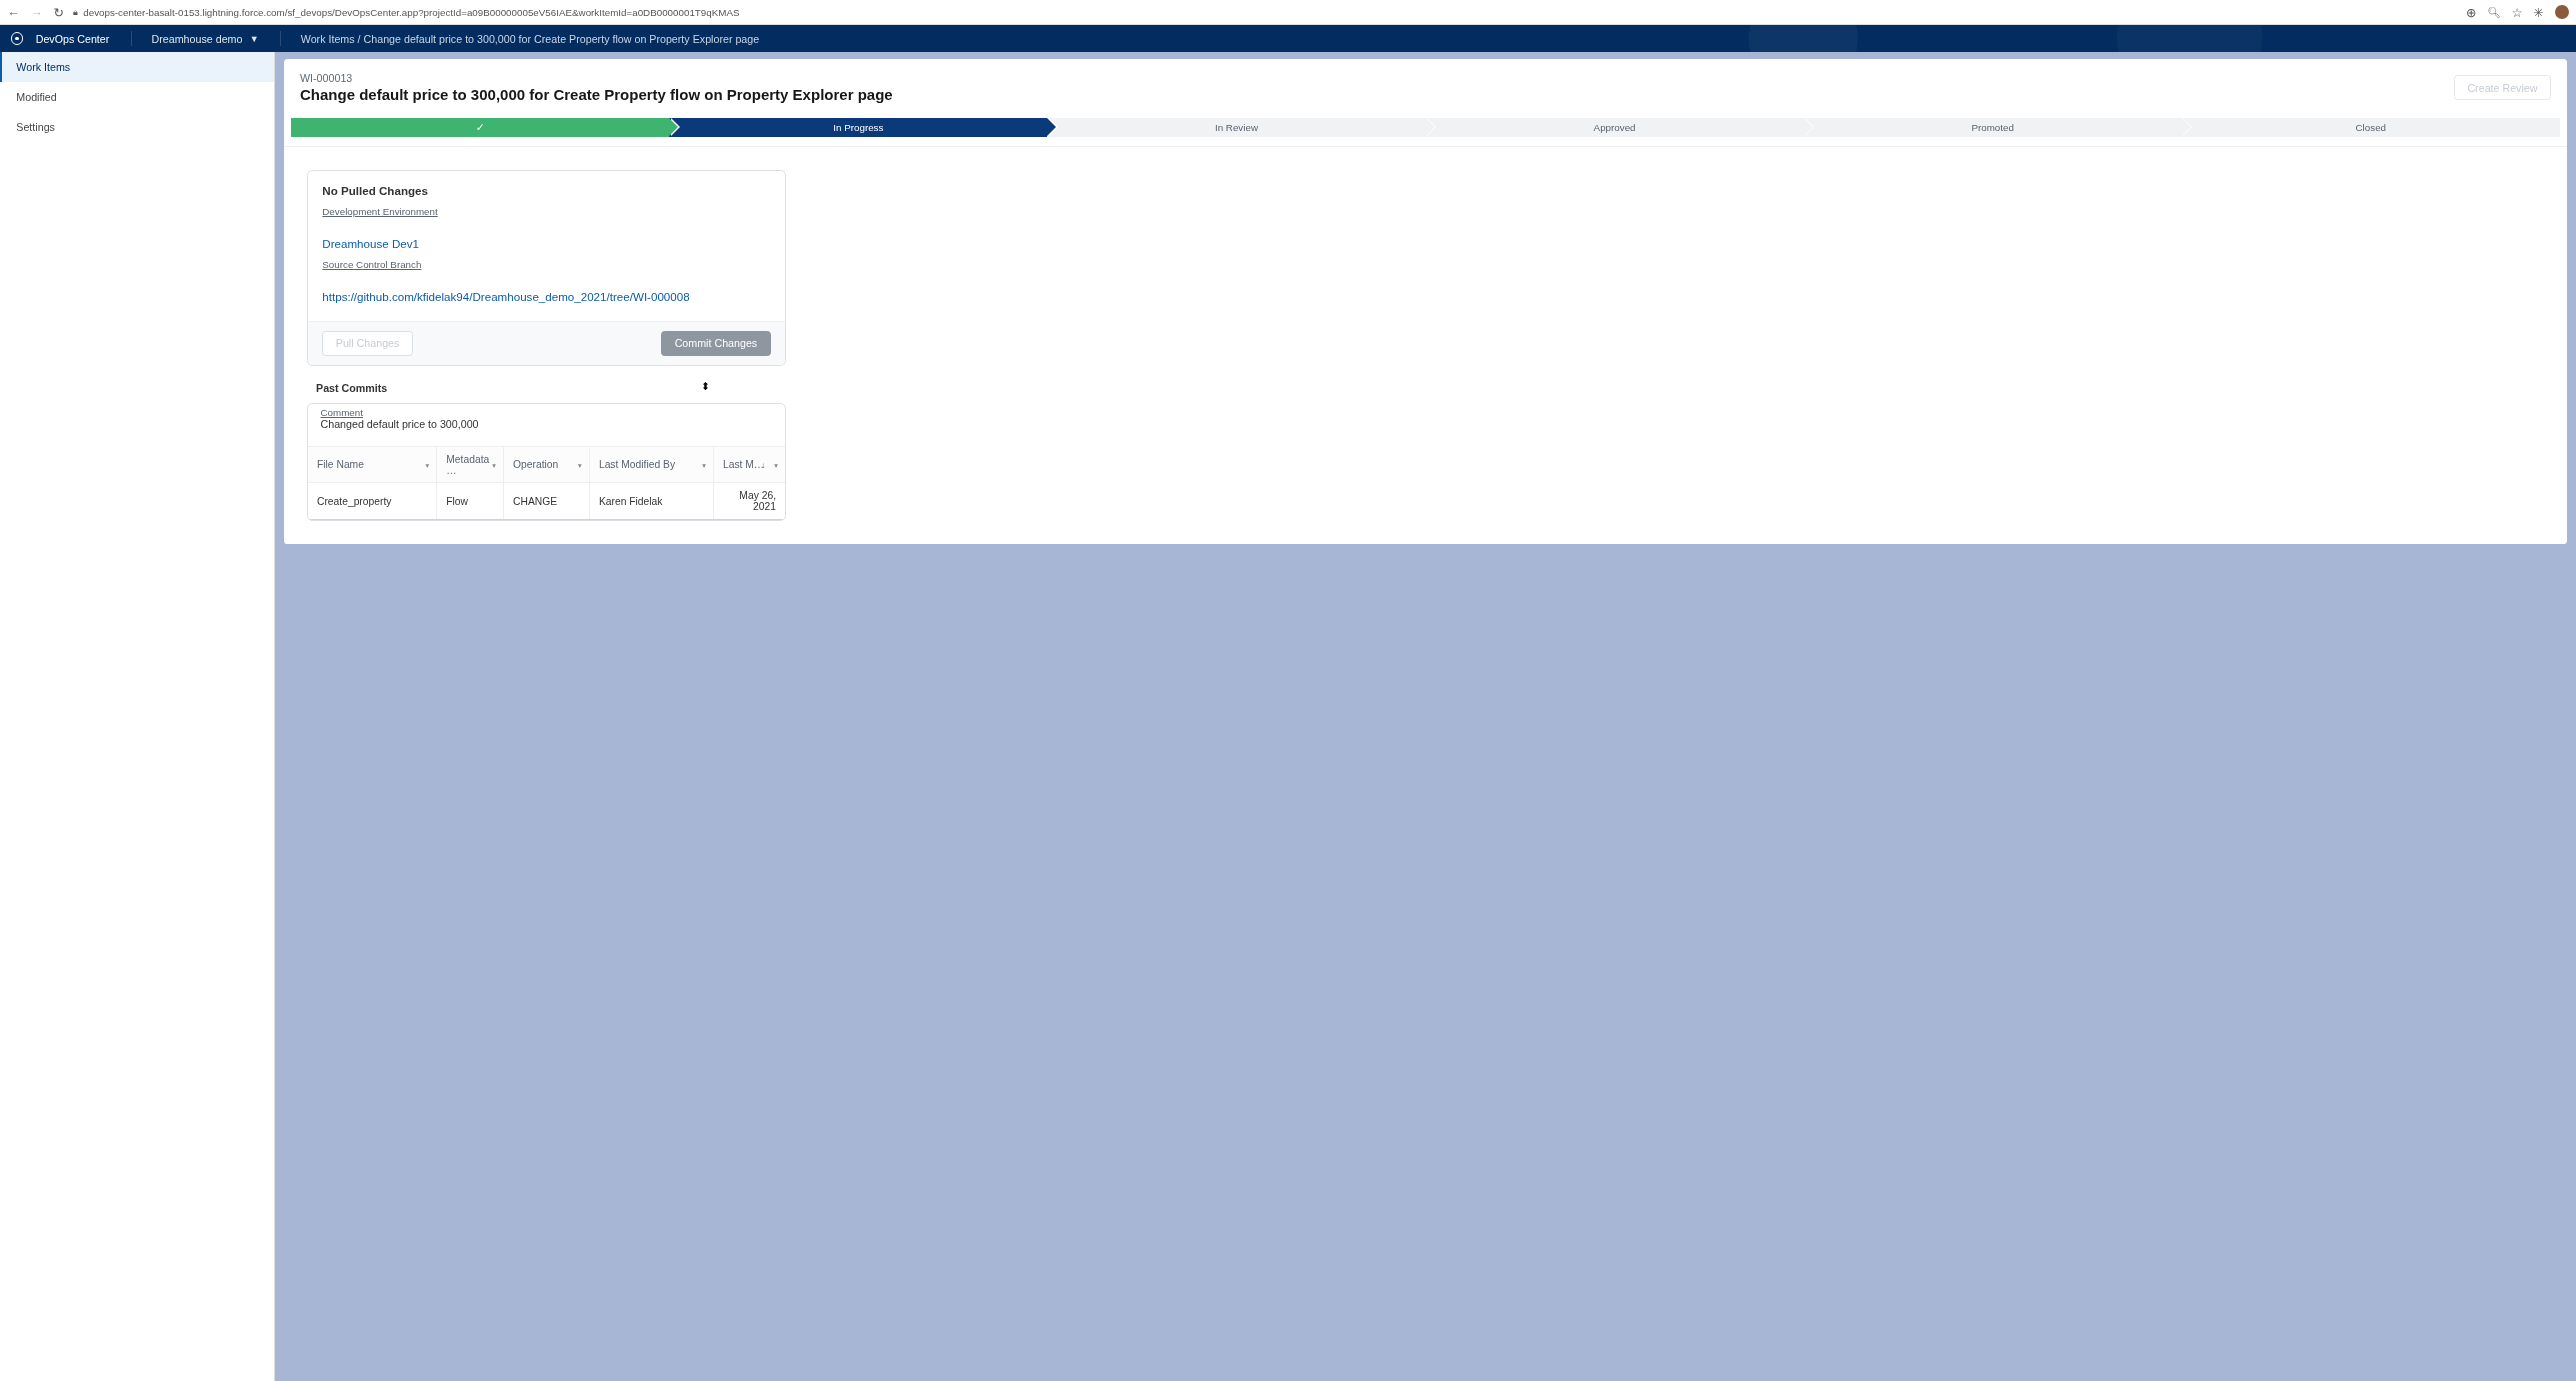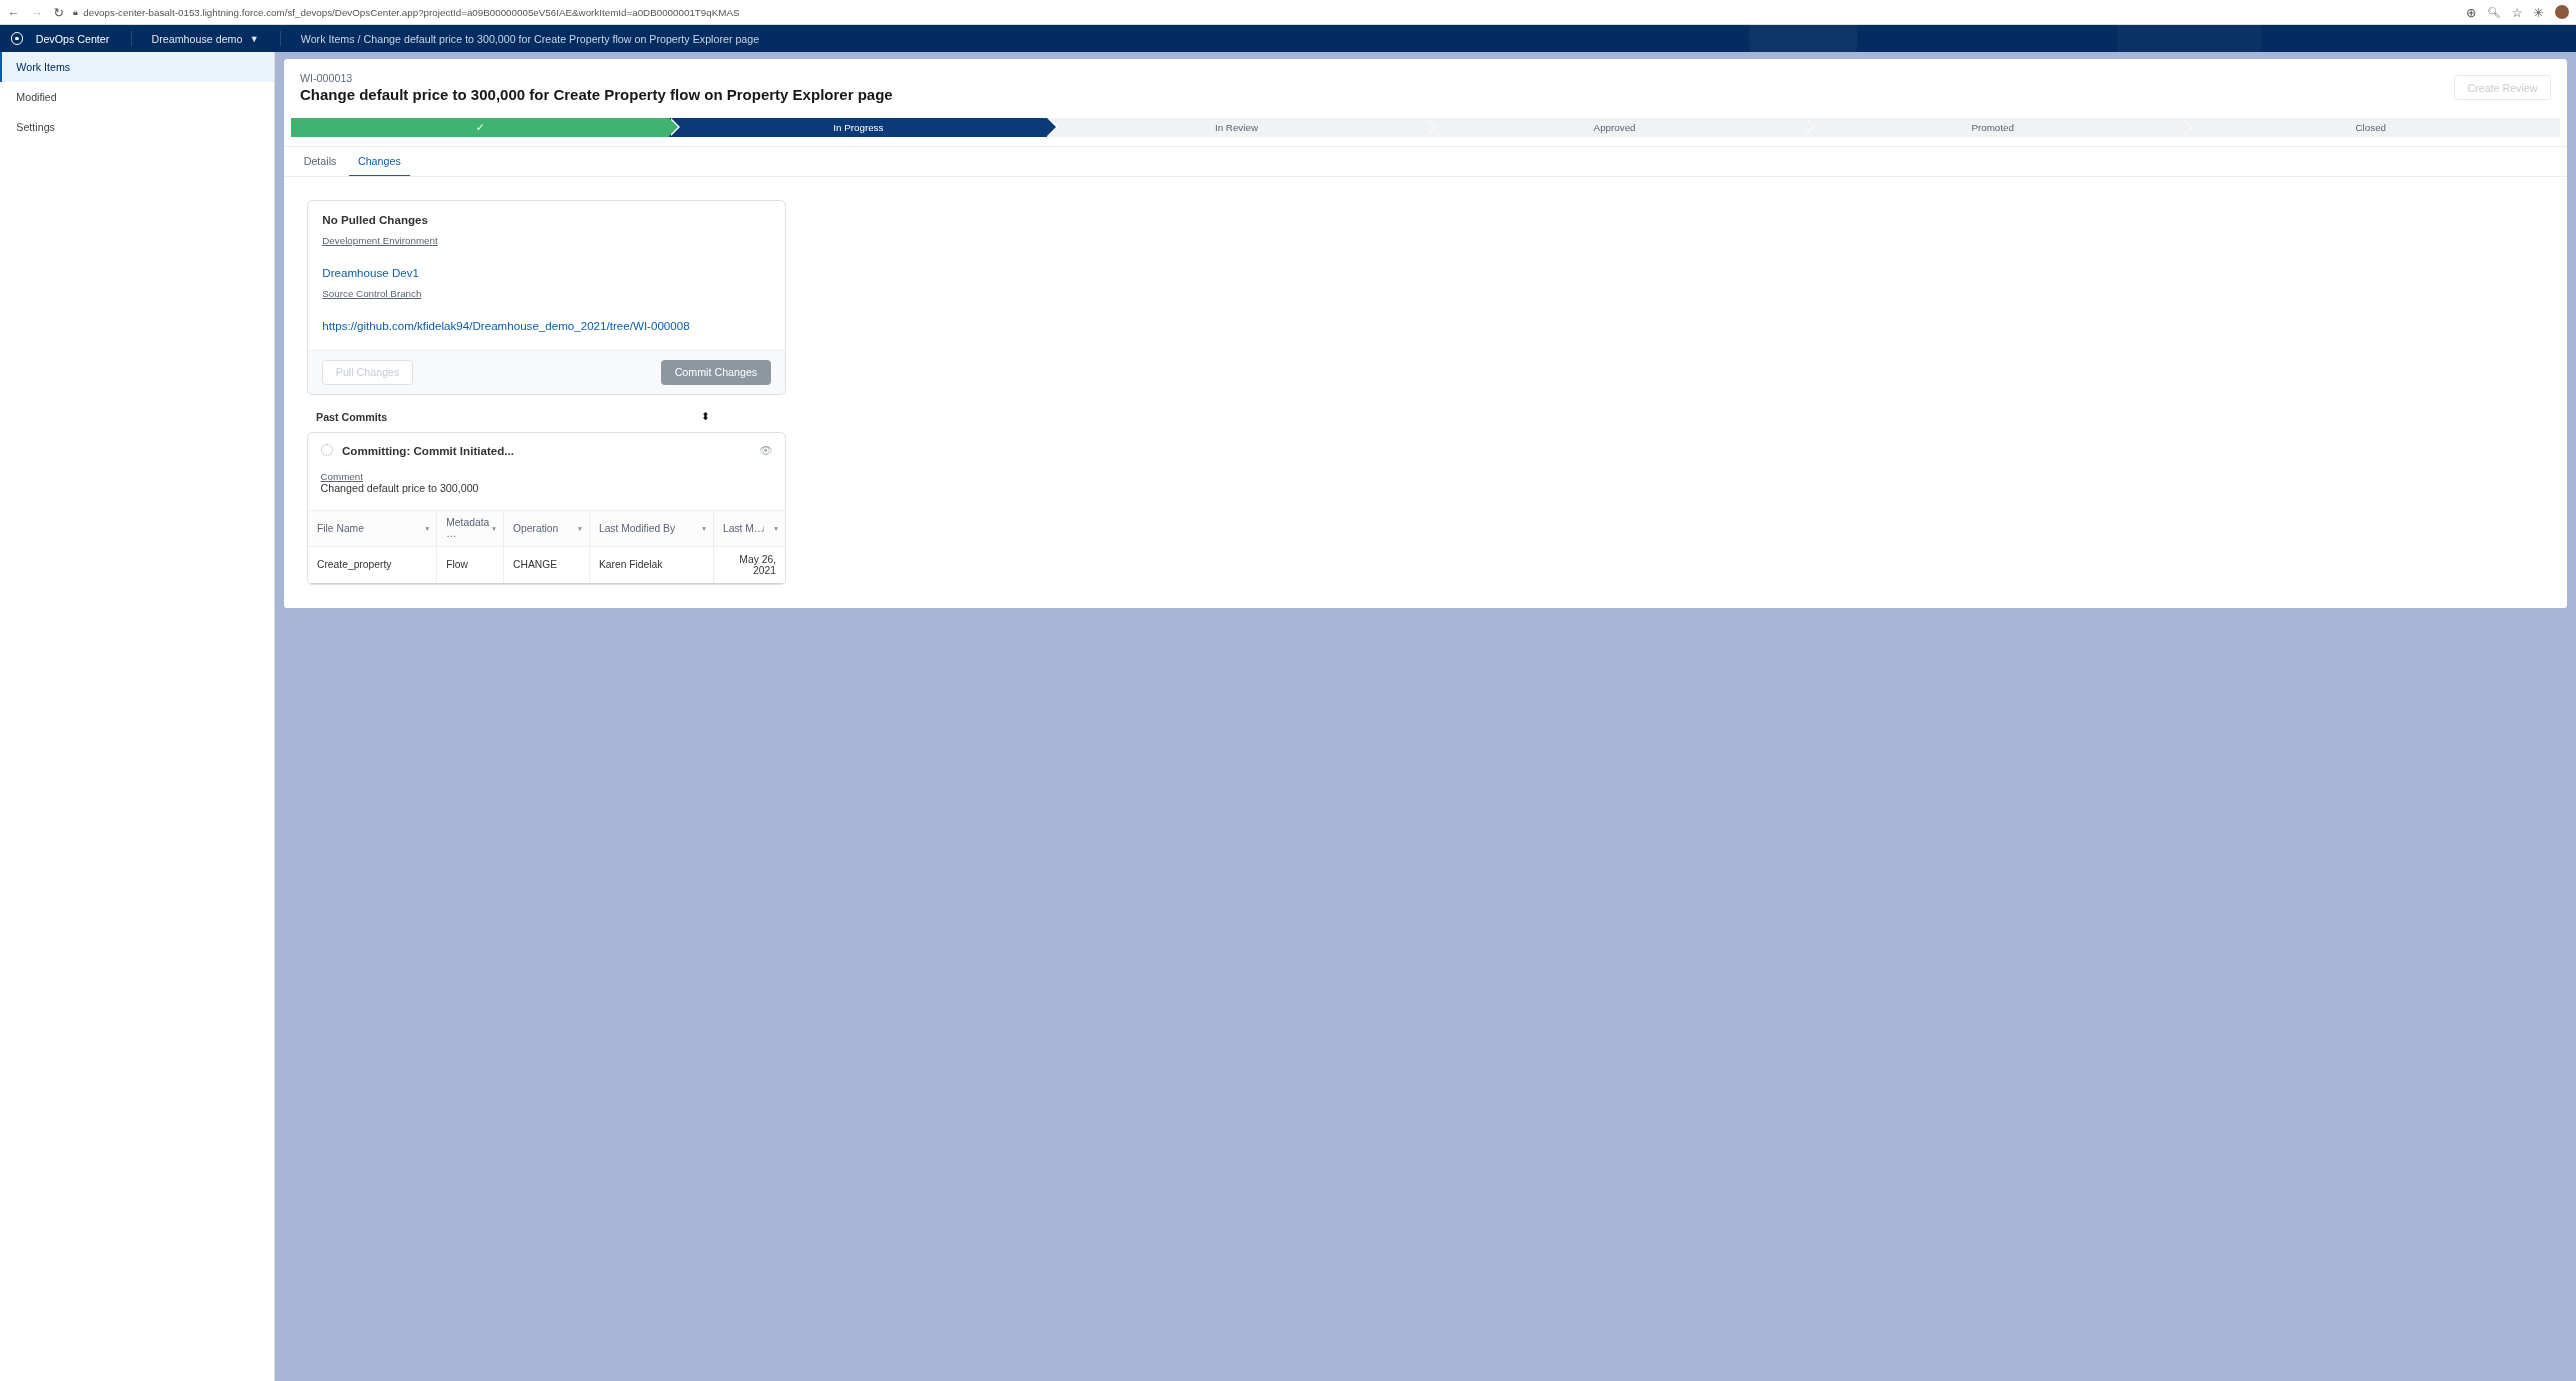--- a/index.html
+++ b/index.html
@@ -172,48 +172,37 @@
         <div class="step">
             <span>Promoted</span>
           </div>
         <div class="step">
             <span>Closed</span>
           </div>
       </div>
     </div>
 
     <div class="tabs-card">
-      <div class="tabs">
-        <div class="tab"><span>Details</span></div>
-        <div class="tab active"><span>Changes</span></div>
-      </div>
       <div class="tab-body" style="position:relative;">
 
         <div class="card">
           <h3>No Pulled Changes</h3>
           <div class="label">Development Environment</div>
           <a class="link" href="#">Dreamhouse Dev1</a>
           <div class="label">Source Control Branch</div>
           <a class="link" href="#">https://github.com/kfidelak94/Dreamhouse_demo_2021/tree/WI-000008</a>
           <div class="actions">
             <button class="btn ghost">Pull Changes</button>
             <button class="btn primary-muted">Commit Changes</button>
           </div>
         </div>
 
         <div class="section-title">Past Commits</div>
 
         <div class="commit-card">
-          <div class="commit-head">
-            <div class="left">
-              <div class="spinner"></div>
-              <div class="title">Committing: Commit Initiated...</div>
-            </div>
-            <div class="eye">👁︎</div>
-          </div>
           <div class="commit-meta">
             <div class="label">Comment</div>
             <div class="val">Changed default price to 300,000</div>
           </div>
           <table class="files">
             <thead>
               <tr>
                 <th style="width:27%"><span>File Name</span><span class="chev">▾</span></th>
                 <th style="width:14%"><span>Metadata …</span><span class="chev">▾</span></th>
                 <th style="width:18%"><span>Operation</span><span class="chev">▾</span></th>

